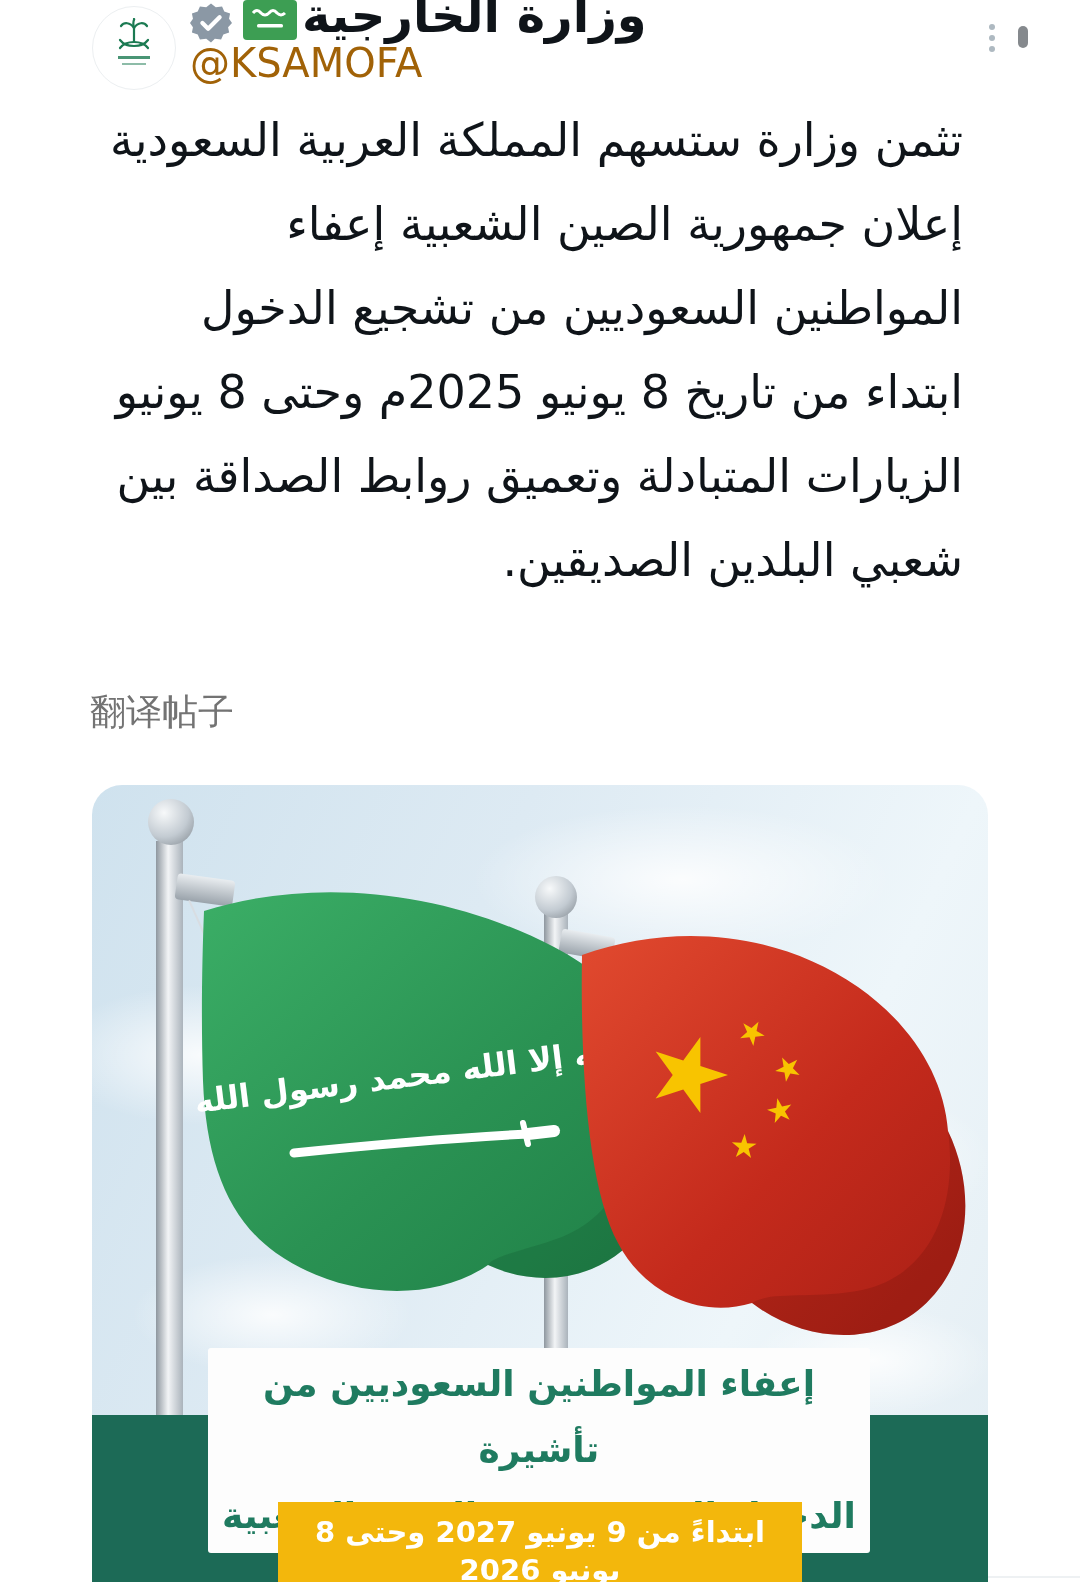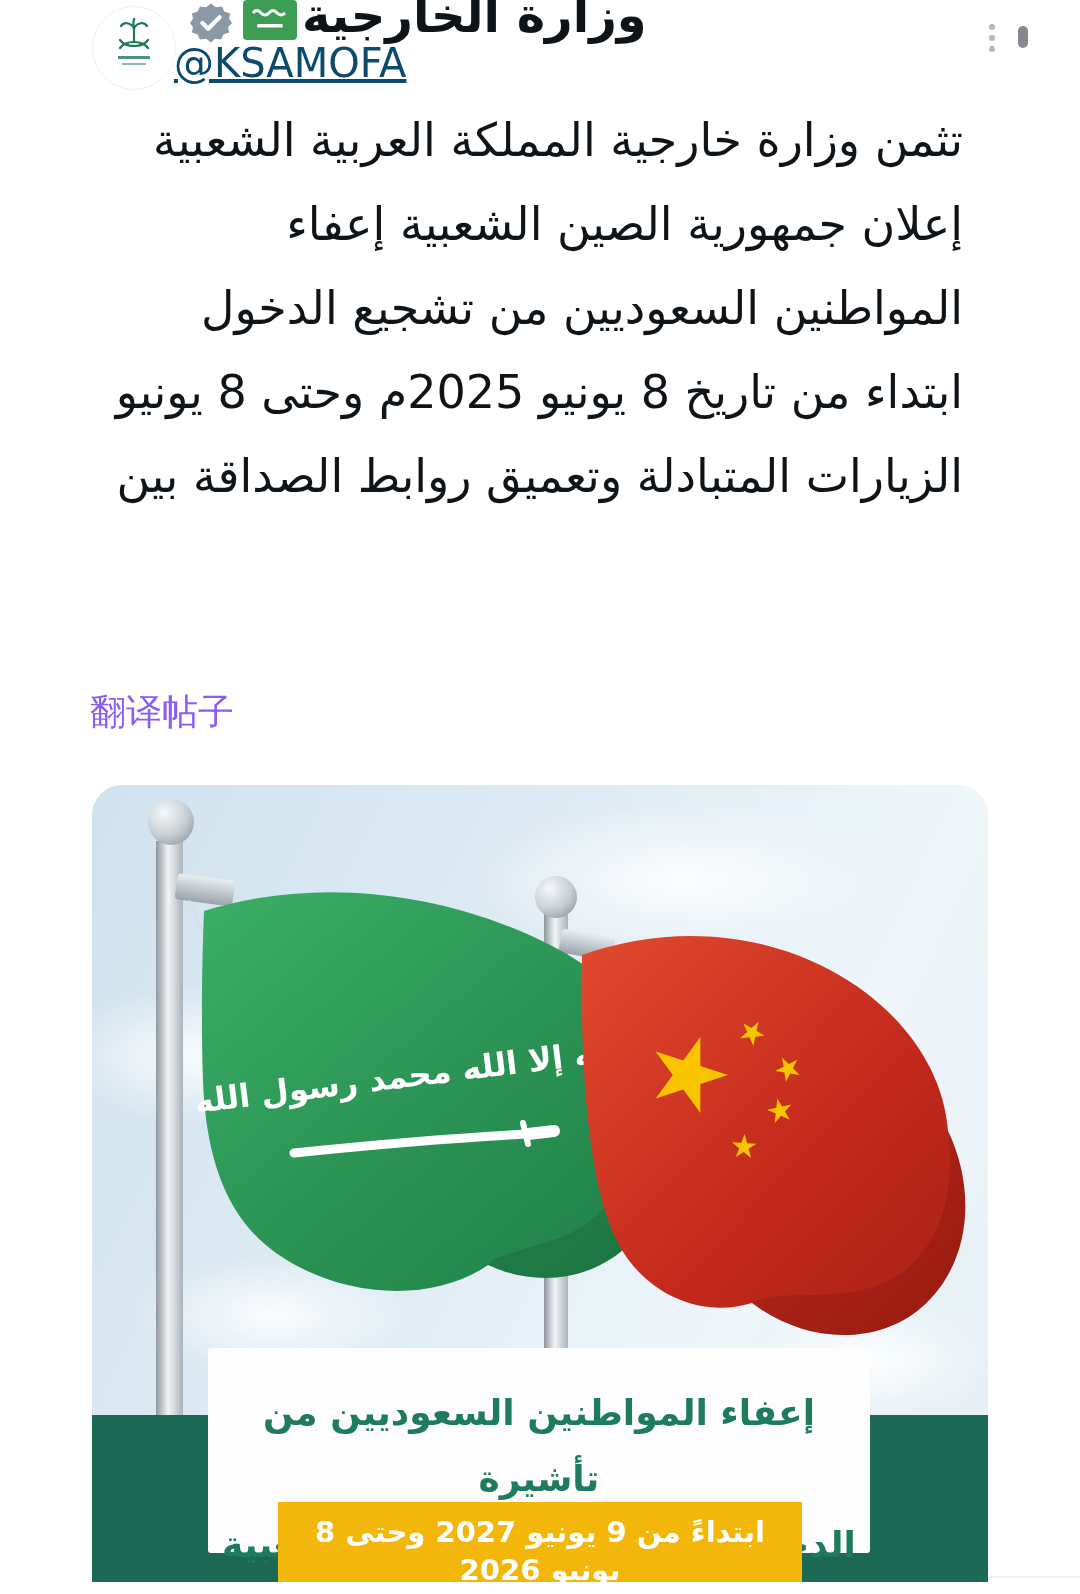--- a/index.html
+++ b/index.html
@@ -5,29 +5,29 @@
   html,body{margin:0;padding:0;background:#fff;}
   .page{position:relative;width:1080px;height:1582px;overflow:hidden;background:#fff;
         font-family:"DejaVu Sans",sans-serif;}
   
   .avatar{position:absolute;left:92px;top:6px;width:82px;height:82px;border-radius:50%;
           background:#fff;border:1px solid #eceff1;display:flex;align-items:center;justify-content:center;}
   .badge{position:absolute;left:190px;top:2px;width:42px;height:42px;}
   .flag-emoji{position:absolute;left:243px;top:0px;width:54px;height:40px;border-radius:4px;overflow:hidden;}
   .display-name{position:absolute;left:302px;top:-16px;height:62px;font-size:48px;font-weight:700;
                 color:#0f1419;direction:rtl;white-space:nowrap;line-height:62px;}
-  .handle{position:absolute;left:174px;top:38px;font-size:40px;color:#0c4a6e;line-height:50px;text-decoration:underline;}
+  .handle{position:absolute;left:190px;top:38px;font-size:40px;color:#a16207;line-height:50px;}
   .more-btn{position:absolute;left:980px;top:18px;width:24px;height:40px;display:flex;flex-direction:column;
             align-items:center;justify-content:center;gap:5px;cursor:pointer;}
   .more-btn i{width:6px;height:6px;border-radius:50%;background:#aeb9c1;}
   .scroll-thumb{position:absolute;left:1018px;top:26px;width:10px;height:22px;border-radius:5px;background:#85898d;}
   
   .tweet-text{position:absolute;left:95px;top:98px;width:868px;direction:rtl;text-align:right;
               color:#0f1419;font-size:46px;line-height:84px;}
-  .translate-link{position:absolute;left:90px;top:690px;font-size:36px;line-height:44px;color:#8b5cf6;cursor:pointer;}
+  .translate-link{position:absolute;left:90px;top:690px;font-size:36px;line-height:44px;color:#737373;cursor:pointer;}
   
   .media{position:absolute;left:92px;top:785px;width:896px;height:809px;border-radius:30px 30px 0 0;
          overflow:hidden;cursor:pointer;}
   .sky{position:absolute;inset:0;background:linear-gradient(115deg,#cfe2ee 0%,#ddeaf3 35%,#eef6fa 70%,#e3edf3 100%);}
   .cloud{position:absolute;background:radial-gradient(ellipse closest-side,rgba(255,255,255,.85),rgba(255,255,255,0));}
   .c1{left:380px;top:20px;width:420px;height:150px;}
   .c2{left:-40px;top:200px;width:300px;height:140px;}
   .c3{left:600px;top:300px;width:300px;height:150px;}
   .c4{left:40px;top:470px;width:280px;height:120px;}
   .c5{left:660px;top:520px;width:240px;height:110px;}
@@ -41,21 +41,21 @@
   .bracket{position:absolute;border-radius:4px;background:linear-gradient(180deg,#e9edf0,#9aa3ab);}
   .br-l{left:84px;top:92px;width:58px;height:26px;transform:rotate(8deg);}
   .br-r{left:468px;top:148px;width:54px;height:24px;transform:rotate(10deg);}
   .cord{position:absolute;width:2px;background:#d8dde2;}
   .cord-l{left:112px;top:112px;height:78px;transform:rotate(-24deg);}
   .cord-r{left:486px;top:168px;height:62px;transform:rotate(-20deg);}
   .flags-svg{position:absolute;inset:0;}
   .band{position:absolute;left:0;top:630px;width:896px;height:180px;background:#1c6a56;}
   .overlay-card{position:absolute;left:116px;top:563px;width:662px;height:205px;background:#fdfdfd;
                 border-radius:3px;direction:rtl;text-align:center;color:#1f7b60;
-                font-size:36px;font-weight:700;line-height:66px;padding-top:32px;box-sizing:border-box;}
+                font-size:36px;font-weight:700;line-height:66px;padding-top:3px;box-sizing:border-box;}
   .banner{position:absolute;left:186px;top:717px;width:524px;height:120px;background:#f3b70c;
           direction:rtl;text-align:center;color:#ffffff;font-size:29px;font-weight:700;
           line-height:38px;padding-top:11px;box-sizing:border-box;}
   .divider-br{position:absolute;left:988px;top:1576px;width:92px;height:2px;background:#eef1f3;}
 </style>
 </head>
 <body>
 
 <div class="page">
 
@@ -91,25 +91,26 @@
   <div class="handle">@KSAMOFA</div>
 
   <div class="more-btn">
     <i></i>
     <i></i>
     <i></i>
   </div>
   <div class="scroll-thumb"></div>
 
   <div class="tweet-text">
-    <div>تثمن وزارة خارجية المملكة العربية الشعبية</div>
+    <div>تثمن وزارة ستسهم المملكة العربية السعودية</div>
     <div>إعلان جمهورية الصين الشعبية إعفاء</div>
     <div>المواطنين السعوديين من تشجيع الدخول</div>
     <div>ابتداء من تاريخ  8 يونيو 2025م وحتى 8 يونيو</div>
     <div>الزيارات المتبادلة وتعميق روابط الصداقة بين</div>
+    <div>شعبي البلدين الصديقين.</div>
   </div>
 
   <div class="translate-link">翻译帖子</div>
 
   <div class="media">
     <div class="sky"></div>
     <div class="cloud c1"></div>
     <div class="cloud c2"></div>
     <div class="cloud c3"></div>
     <div class="cloud c4"></div>

